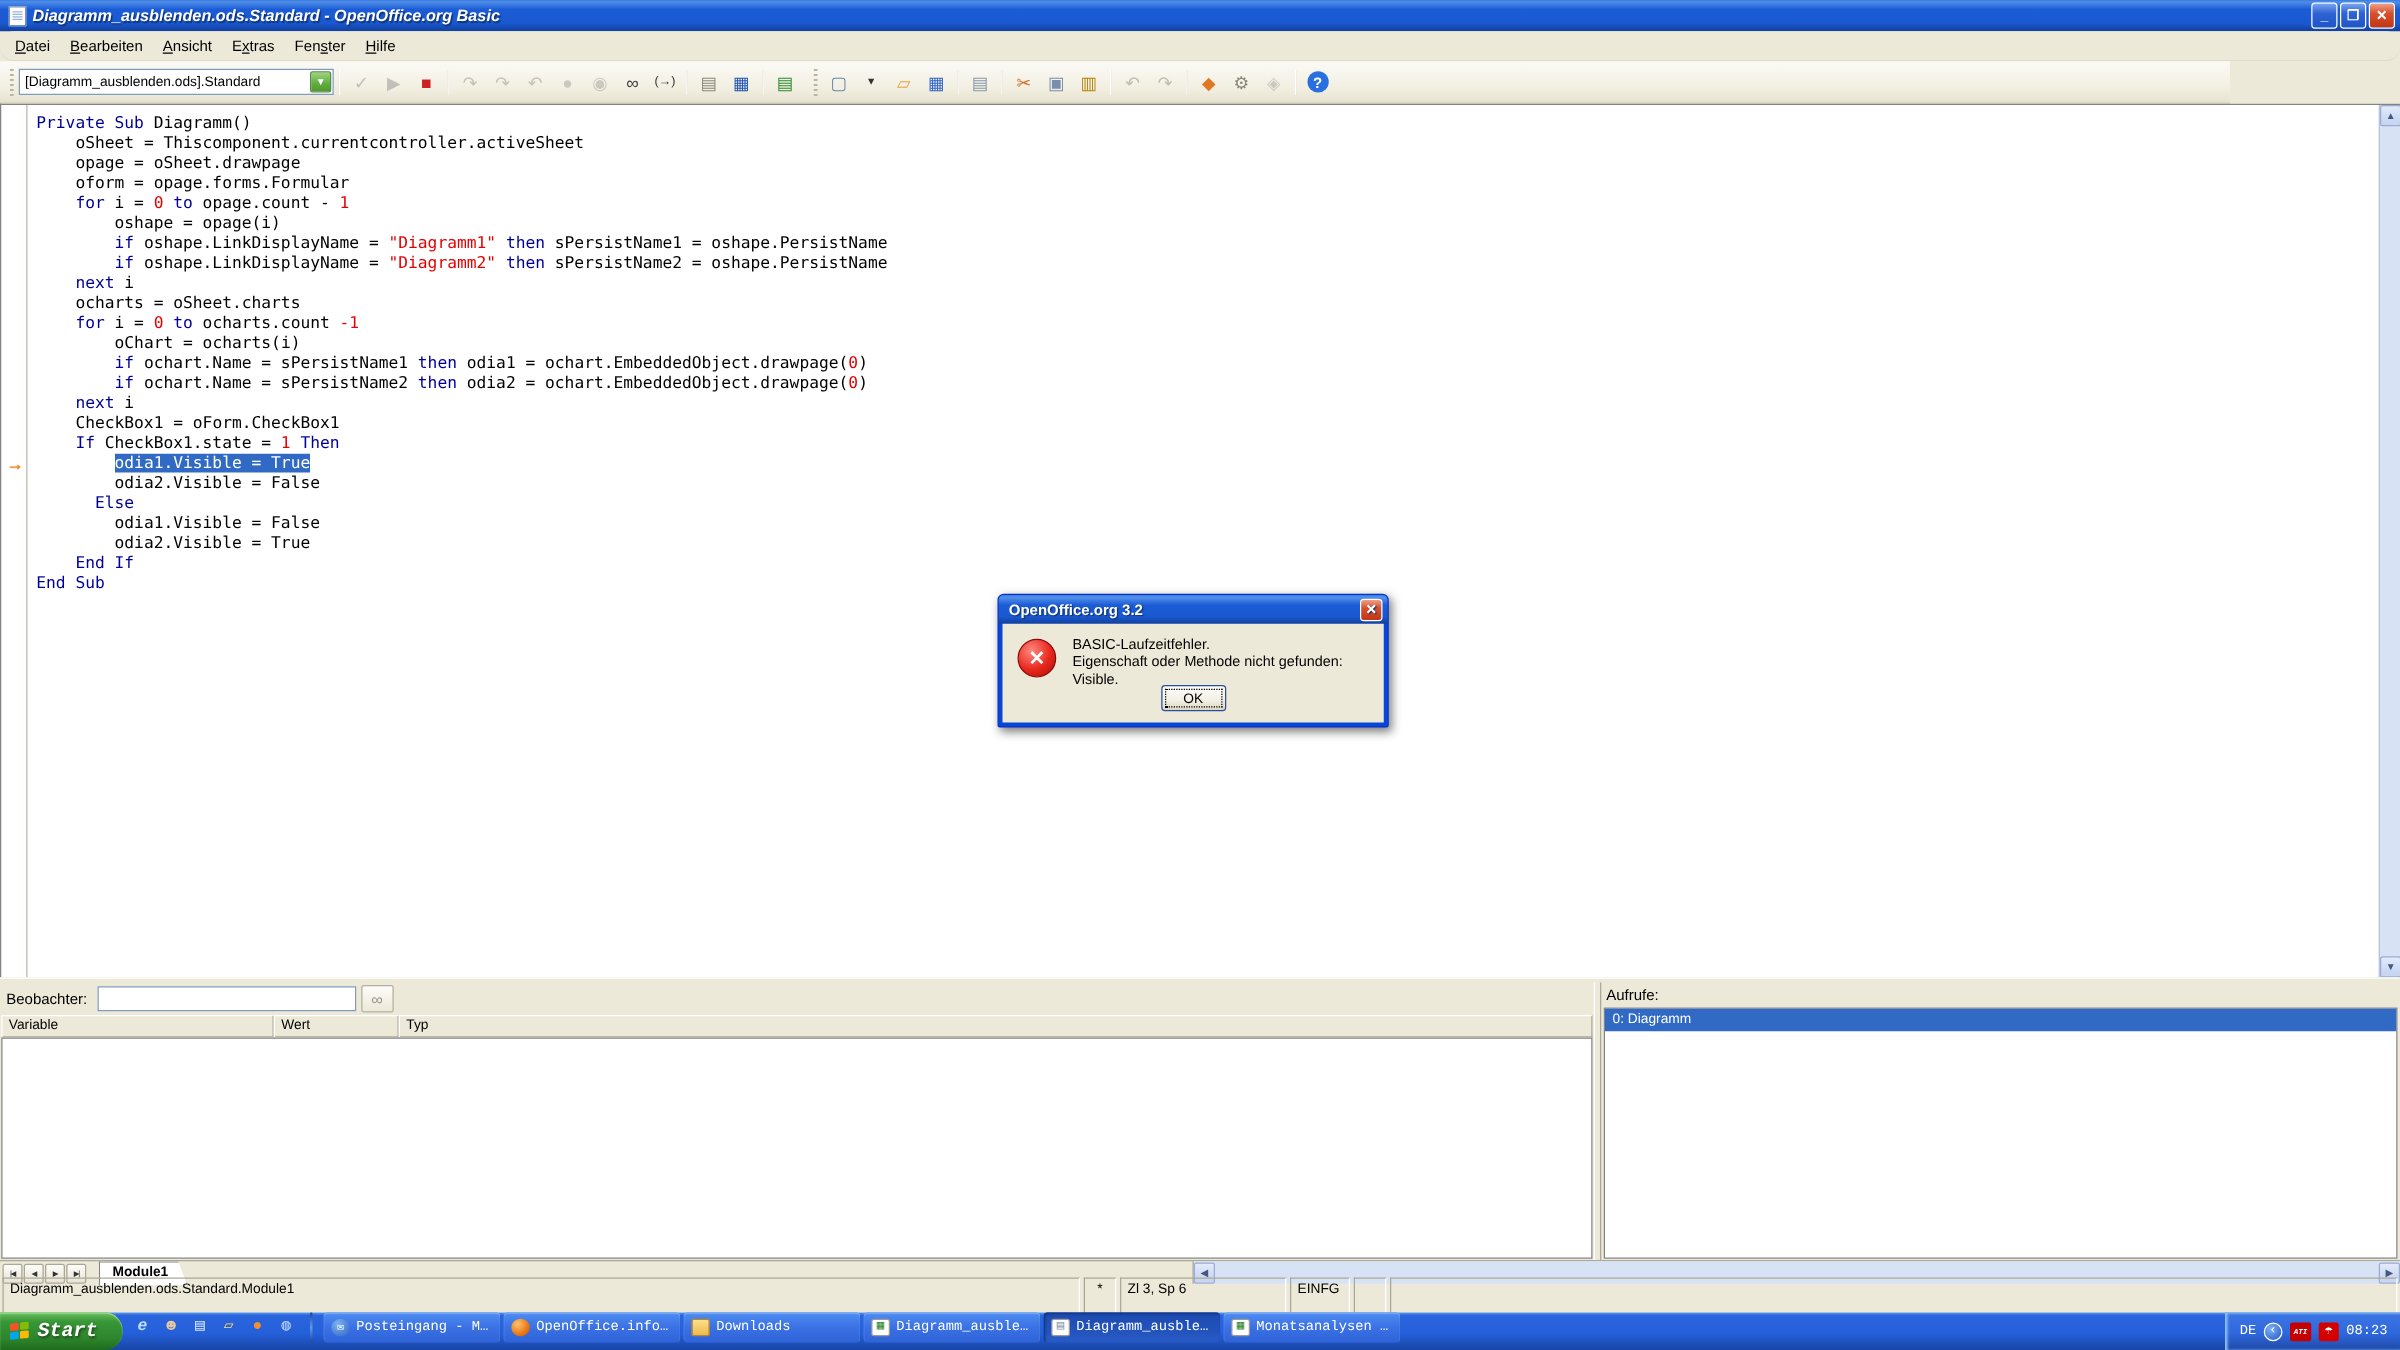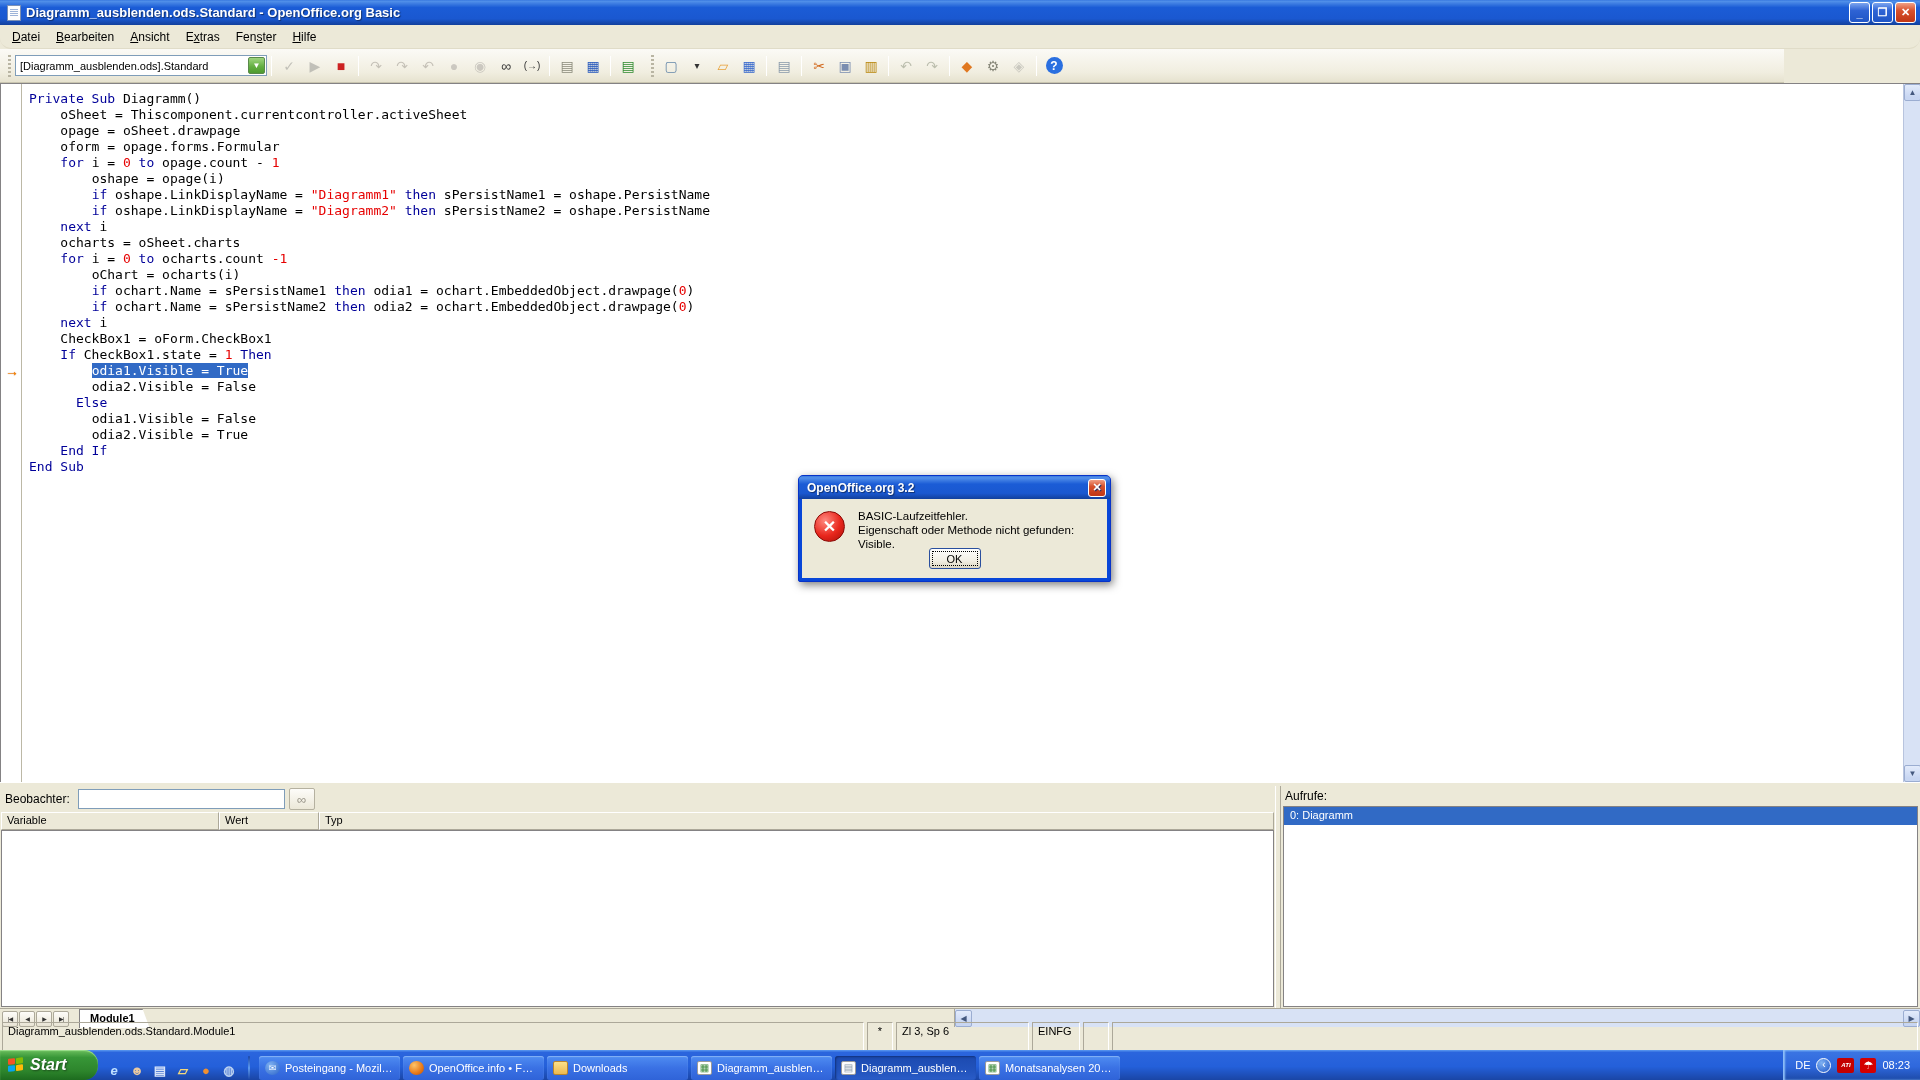--- a/index.html
+++ b/index.html
@@ -7,21 +7,21 @@
   body { font-family:"Liberation Sans", sans-serif; font-size:12px; background:#ece9d8; position:relative; }
 
   
   .titlebar { position:absolute; left:0; top:0; width:1920px; height:25px;
     background:linear-gradient(180deg,#3a7ae0 0%,#4f8ee8 6%,#1b5cd6 30%,#1a58d0 75%,#12409c 100%);
     display:flex; align-items:center; padding:0 4px; color:#fff; }
   .app-icon { width:14px; height:16px; background:#fdfdfd; border:1px solid #7b90b5; margin:0 5px 0 3px;
     position:relative; }
   .app-icon::after{ content:""; position:absolute; left:2px; top:3px; width:8px; height:1px;
     box-shadow:0 2px 0 #9db3d8, 0 4px 0 #9db3d8, 0 6px 0 #9db3d8; background:#9db3d8;}
-  .title-text { font-weight:bold; font-size:13px; text-shadow:1px 1px 1px #10306e; flex:1; }
+  .title-text { font-weight:bold; font-size:13px; text-shadow:1px 1px 1px #10306e; flex:1;font-style:italic; }
   .win-btns { display:flex; gap:2px; }
   .win-btn { width:21px; height:21px; border:1px solid #fff; border-radius:3px; color:#fff;
     display:flex; align-items:center; justify-content:center; font-size:11px; font-weight:bold;
     background:linear-gradient(180deg,#7ba4ef 0%,#2e63d4 40%,#2157c8 90%); }
   .win-btn.close { background:linear-gradient(180deg,#f0a086 0%,#d8512c 40%,#c43a18 90%); }
 
   
   .menubar { position:absolute; left:0; top:25px; width:1920px; height:24px; background:#ece9d8;
     display:flex; align-items:center; padding-left:4px; border-bottom:1px solid #e0dcc8;border-radius:11px; }
   .menu-item { padding:3px 8px; color:#000; }
@@ -110,21 +110,21 @@
 
   
   .statusbar { position:absolute; left:0; top:1028px; width:1920px; height:22px; background:#ece9d8;
     display:flex; align-items:center; gap:3px; padding:0 2px; }
   .status-cell { height:35px; border:1px solid; border-color:#aca899 #fff #fff #aca899;
     font-size:11px; padding:2px 5px; white-space:nowrap; overflow:hidden; }
 
   
   .taskbar { position:absolute; left:0; top:1050px; width:1920px; height:30px;
     background:linear-gradient(180deg,#5c9af0 0%,#2b65dd 8%,#2460da 55%,#1a45a5 100%); display:flex;
-    align-items:flex-end; }
+    align-items:flex-start;font-family:Liberation Mono, monospace; }
   .start-btn { width:98px; height:30px; border-radius:0 14px 14px 0;
     background:linear-gradient(180deg,#6cbf5e 0%,#379637 25%,#2d852c 70%,#1d6b1e 100%);
     display:flex; align-items:center; padding-left:8px; gap:6px;
     box-shadow:inset 0 1px 1px #9fe08f; }
   .start-label { color:#fff; font-weight:bold; font-style:italic; font-size:16px;
     text-shadow:1px 1px 2px #1c4a1c; }
   .win-flag { width:16px; height:14px; display:grid; grid-template-columns:7px 7px;
     grid-template-rows:6px 6px; gap:1px; transform:skewY(-6deg); }
   .win-flag span { border-radius:1px; }
   .quicklaunch { display:flex; align-items:center; gap:3px; padding:0 6px; }

